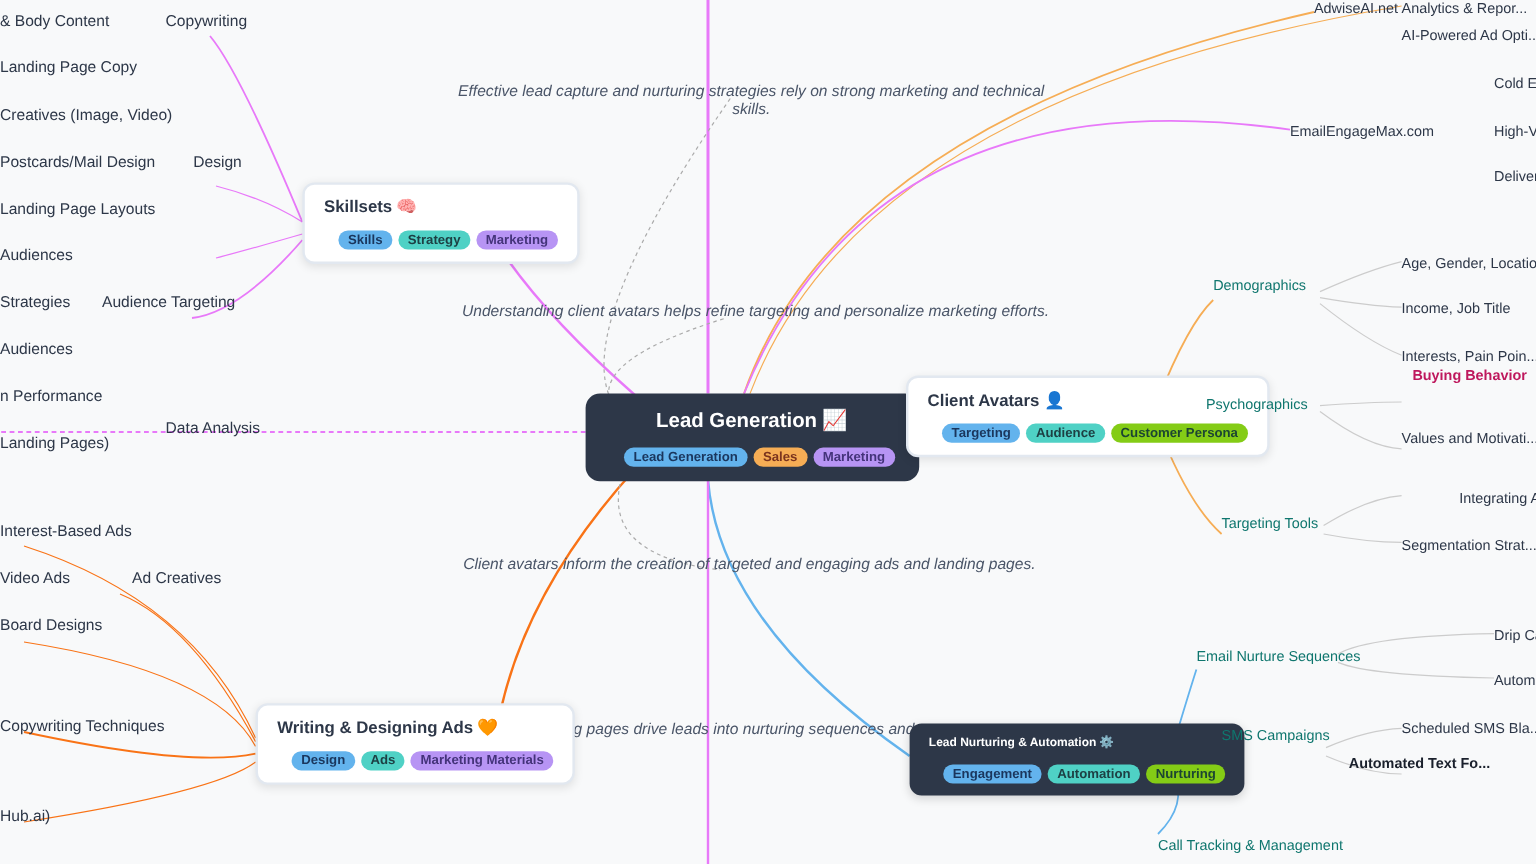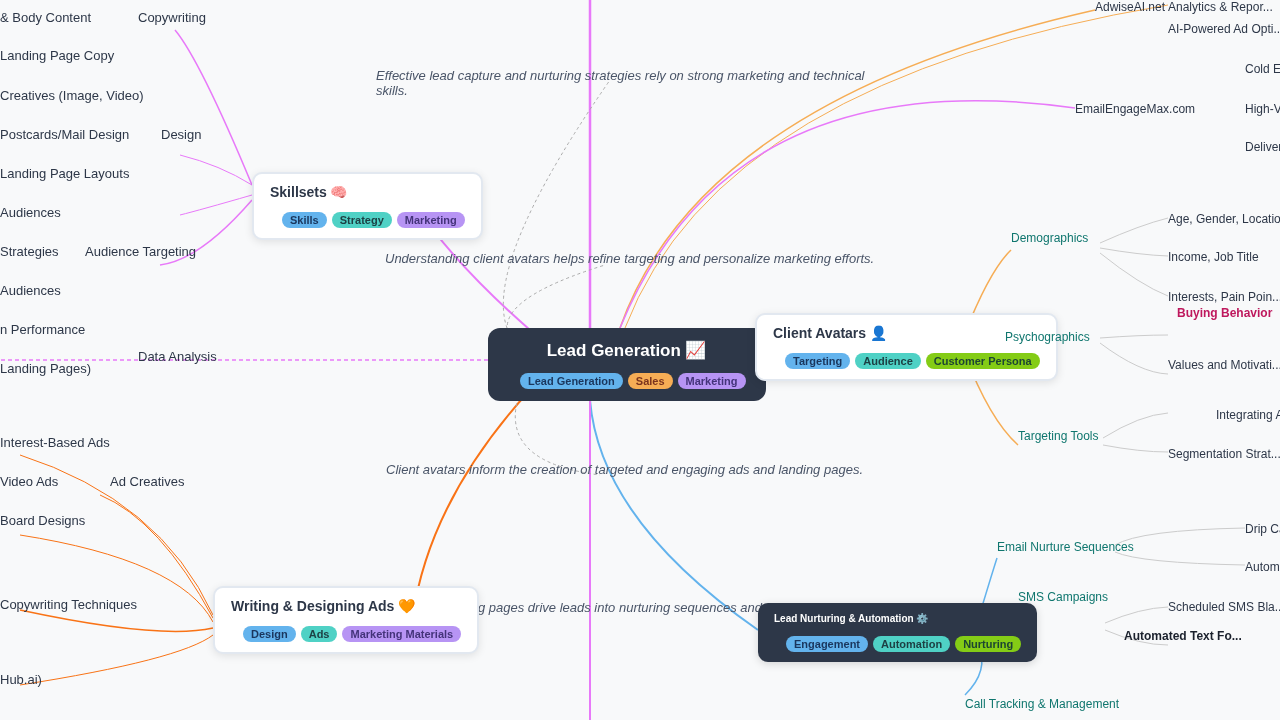--- a/index.html
+++ b/index.html
@@ -87,21 +87,21 @@
 
     
     .node-skillsets {
       position: absolute;
       background: white;
       border: 2px solid #e2e8f0;
       border-radius: 10px;
       padding: 10px 16px;
       min-width: 160px;
       left: 252px;
-      top: 172px;
+      top: 152px;
       box-shadow: 0 2px 8px rgba(0,0,0,0.1);
     }
 
     
     .node-writing {
       position: absolute;
       background: white;
       border: 2px solid #e2e8f0;
       border-radius: 10px;
       padding: 10px 16px;
@@ -224,21 +224,21 @@
     <path d="M 252 195 Q 200 210 180 215" stroke="#e879f9" stroke-width="1" fill="none"></path>
     <path d="M 252 200 Q 200 260 160 265" stroke="#e879f9" stroke-width="1.5" fill="none"></path>
 
     <path d="M 213 615 Q 160 500 20 455" stroke="#f97316" stroke-width="1" fill="none"></path>
     <path d="M 213 618 Q 160 520 100 495" stroke="#f97316" stroke-width="1" fill="none"></path>
     <path d="M 213 622 Q 180 560 20 535" stroke="#f97316" stroke-width="1" fill="none"></path>
     <path d="M 213 628 Q 160 640 20 610" stroke="#f97316" stroke-width="1.5" fill="none"></path>
     <path d="M 213 635 Q 180 660 20 685" stroke="#f97316" stroke-width="1" fill="none"></path>
   </svg>
 
-  <div class="annotation" style="left:376px; top:68px;">Effective lead capture and nurturing strategies rely on strong marketing and technical skills.</div>
+  <div class="annotation" style="left:376px; top:68px;text-align:center;">Effective lead capture and nurturing strategies rely on strong marketing and technical skills.</div>
   <div class="annotation" style="left:385px; top:251px;">Understanding client avatars helps refine targeting and personalize marketing efforts.</div>
   <div class="annotation" style="left:386px; top:462px;">Client avatars inform the creation of targeted and engaging ads and landing pages.</div>
   <div class="annotation" style="left:418px; top:600px;">and landing pages drive leads into nurturing sequences and aut...</div>
 
   <div class="node-central">
     <div class="title">Lead Generation 📈</div>
     <div class="tags">
       <span class="tag tag-blue">Lead Generation</span>
       <span class="tag tag-orange">Sales</span>
       <span class="tag tag-purple">Marketing</span>
@@ -300,21 +300,21 @@
   <div class="float-node" style="left:138px; top:10px;">Copywriting</div>
   <div class="float-node" style="left:161px; top:127px;">Design</div>
   <div class="float-node" style="left:85px; top:244px;">Audience Targeting</div>
   <div class="float-node" style="left:138px; top:349px;">Data Analysis</div>
   <div class="float-node" style="left:110px; top:474px;">Ad Creatives</div>
 
   <div class="branch-label" style="left:1011px; top:231px;">Demographics</div>
   <div class="branch-label" style="left:1005px; top:330px;">Psychographics</div>
   <div class="branch-label" style="left:1018px; top:429px;">Targeting Tools</div>
   <div class="branch-label" style="left:997px; top:540px;">Email Nurture Sequences</div>
-  <div class="branch-label" style="left:1018px; top:590px;">SMS Campaigns</div>
+  <div class="branch-label" style="left:1018px; top:606px;">SMS Campaigns</div>
   <div class="branch-label" style="left:965px; top:697px;">Call Tracking &amp; Management</div>
 
   <div class="right-leaf" style="left:1095px; top:0px;">AdwiseAI.net</div>
   <div class="right-leaf" style="left:1168px; top:0px;">Analytics &amp; Repor...</div>
   <div class="right-leaf" style="left:1168px; top:22px;">AI-Powered Ad Opti...</div>
   <div class="right-leaf" style="left:1245px; top:62px;">Cold Email...</div>
   <div class="right-leaf" style="left:1075px; top:102px;">EmailEngageMax.com</div>
   <div class="right-leaf" style="left:1245px; top:102px;">High-Volu...</div>
   <div class="right-leaf" style="left:1245px; top:140px;">Deliverabili...</div>
 

